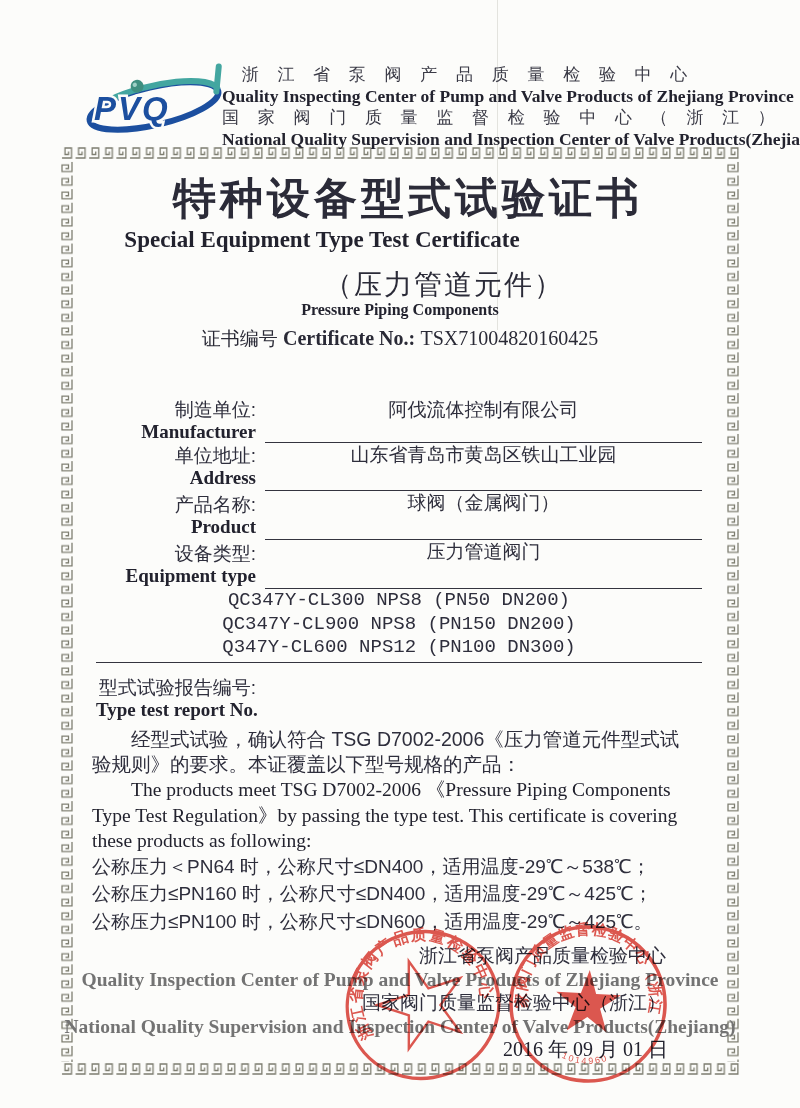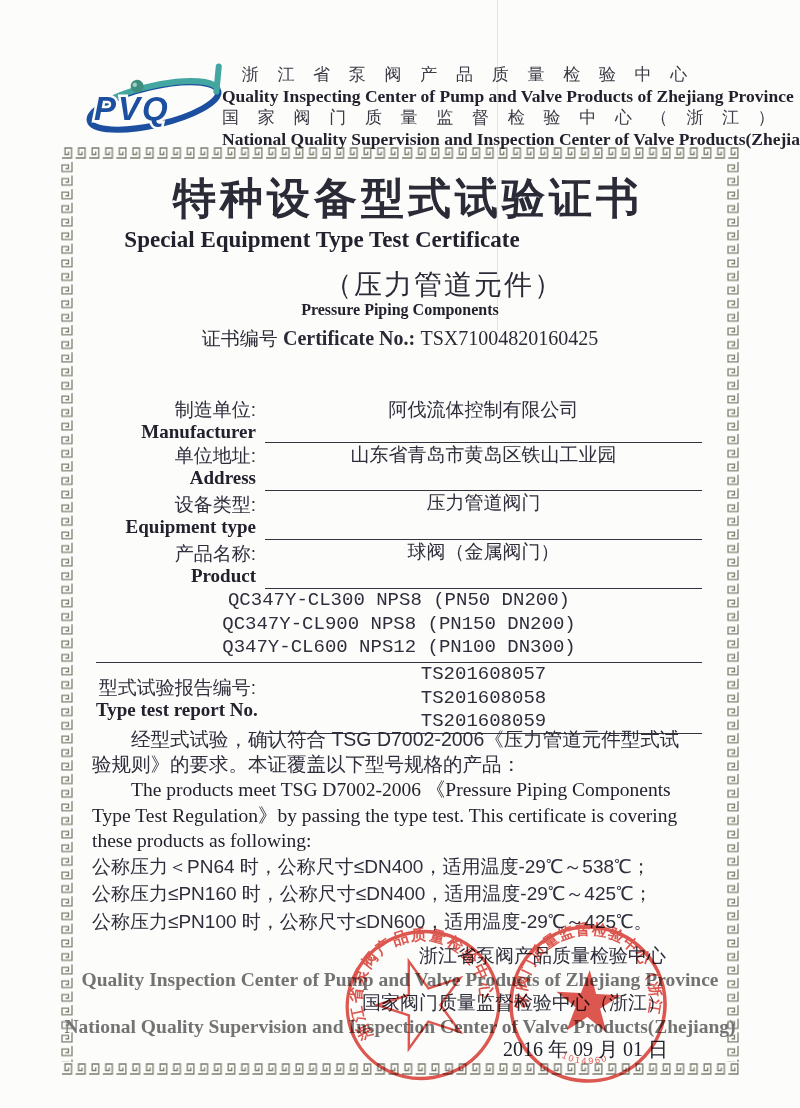--- a/index.html
+++ b/index.html
@@ -121,55 +121,50 @@
         <div class="cn">单位地址:</div>
         <div class="en">Address</div>
       </div>
       <div class="fvalue">
         <div class="line">山东省青岛市黄岛区铁山工业园</div>
       </div>
     </div>
 
     <div class="frow" style="height:49px">
       <div class="flabel">
+        <div class="cn">产品名称:</div>
+        <div class="en">Product</div>
+      </div>
+      <div class="fvalue">
+        <div class="line">球阀（金属阀门）</div>
+      </div>
+    </div>
+
+    <div class="frow" style="height:49px">
+      <div class="flabel">
         <div class="cn">设备类型:</div>
         <div class="en">Equipment type</div>
       </div>
       <div class="fvalue">
         <div class="line">压力管道阀门</div>
-      </div>
-    </div>
-
-    <div class="frow" style="height:49px">
-      <div class="flabel">
-        <div class="cn">产品名称:</div>
-        <div class="en">Product</div>
-      </div>
-      <div class="fvalue">
-        <div class="line">球阀（金属阀门）</div>
       </div>
     </div>
 
     <div class="frow" style="height:74px">
       <div class="fvalue">
         <div class="mline">QC347Y-CL300 NPS8 (PN50 DN200)</div>
         <div class="mline">QC347Y-CL900 NPS8 (PN150 DN200)</div>
         <div class="mline">Q347Y-CL600 NPS12 (PN100 DN300)</div>
       </div>
     </div>
 
     <div class="frow" style="height:71px">
       <div class="flabel">
         <div class="cn">型式试验报告编号:</div>
         <div class="en">Type test report No.</div>
-      </div>
-      <div class="fvalue">
-        <div class="mline">TS201608057</div>
-        <div class="mline">TS201608058</div>
-        <div class="mline">TS201608059</div>
       </div>
     </div>
   </div>
 
   <div class="abs stmt">
     <div class="cn ind">经型式试验，确认符合 TSG D7002-2006《压力管道元件型式试</div>
     <div class="cn">验规则》的要求。本证覆盖以下型号规格的产品：</div>
     <div class="en ind">The products meet TSG D7002-2006 《Pressure Piping Components</div>
     <div class="en">Type Test Regulation》by passing the type test. This certificate is covering</div>
     <div class="en">these products as following:</div>

